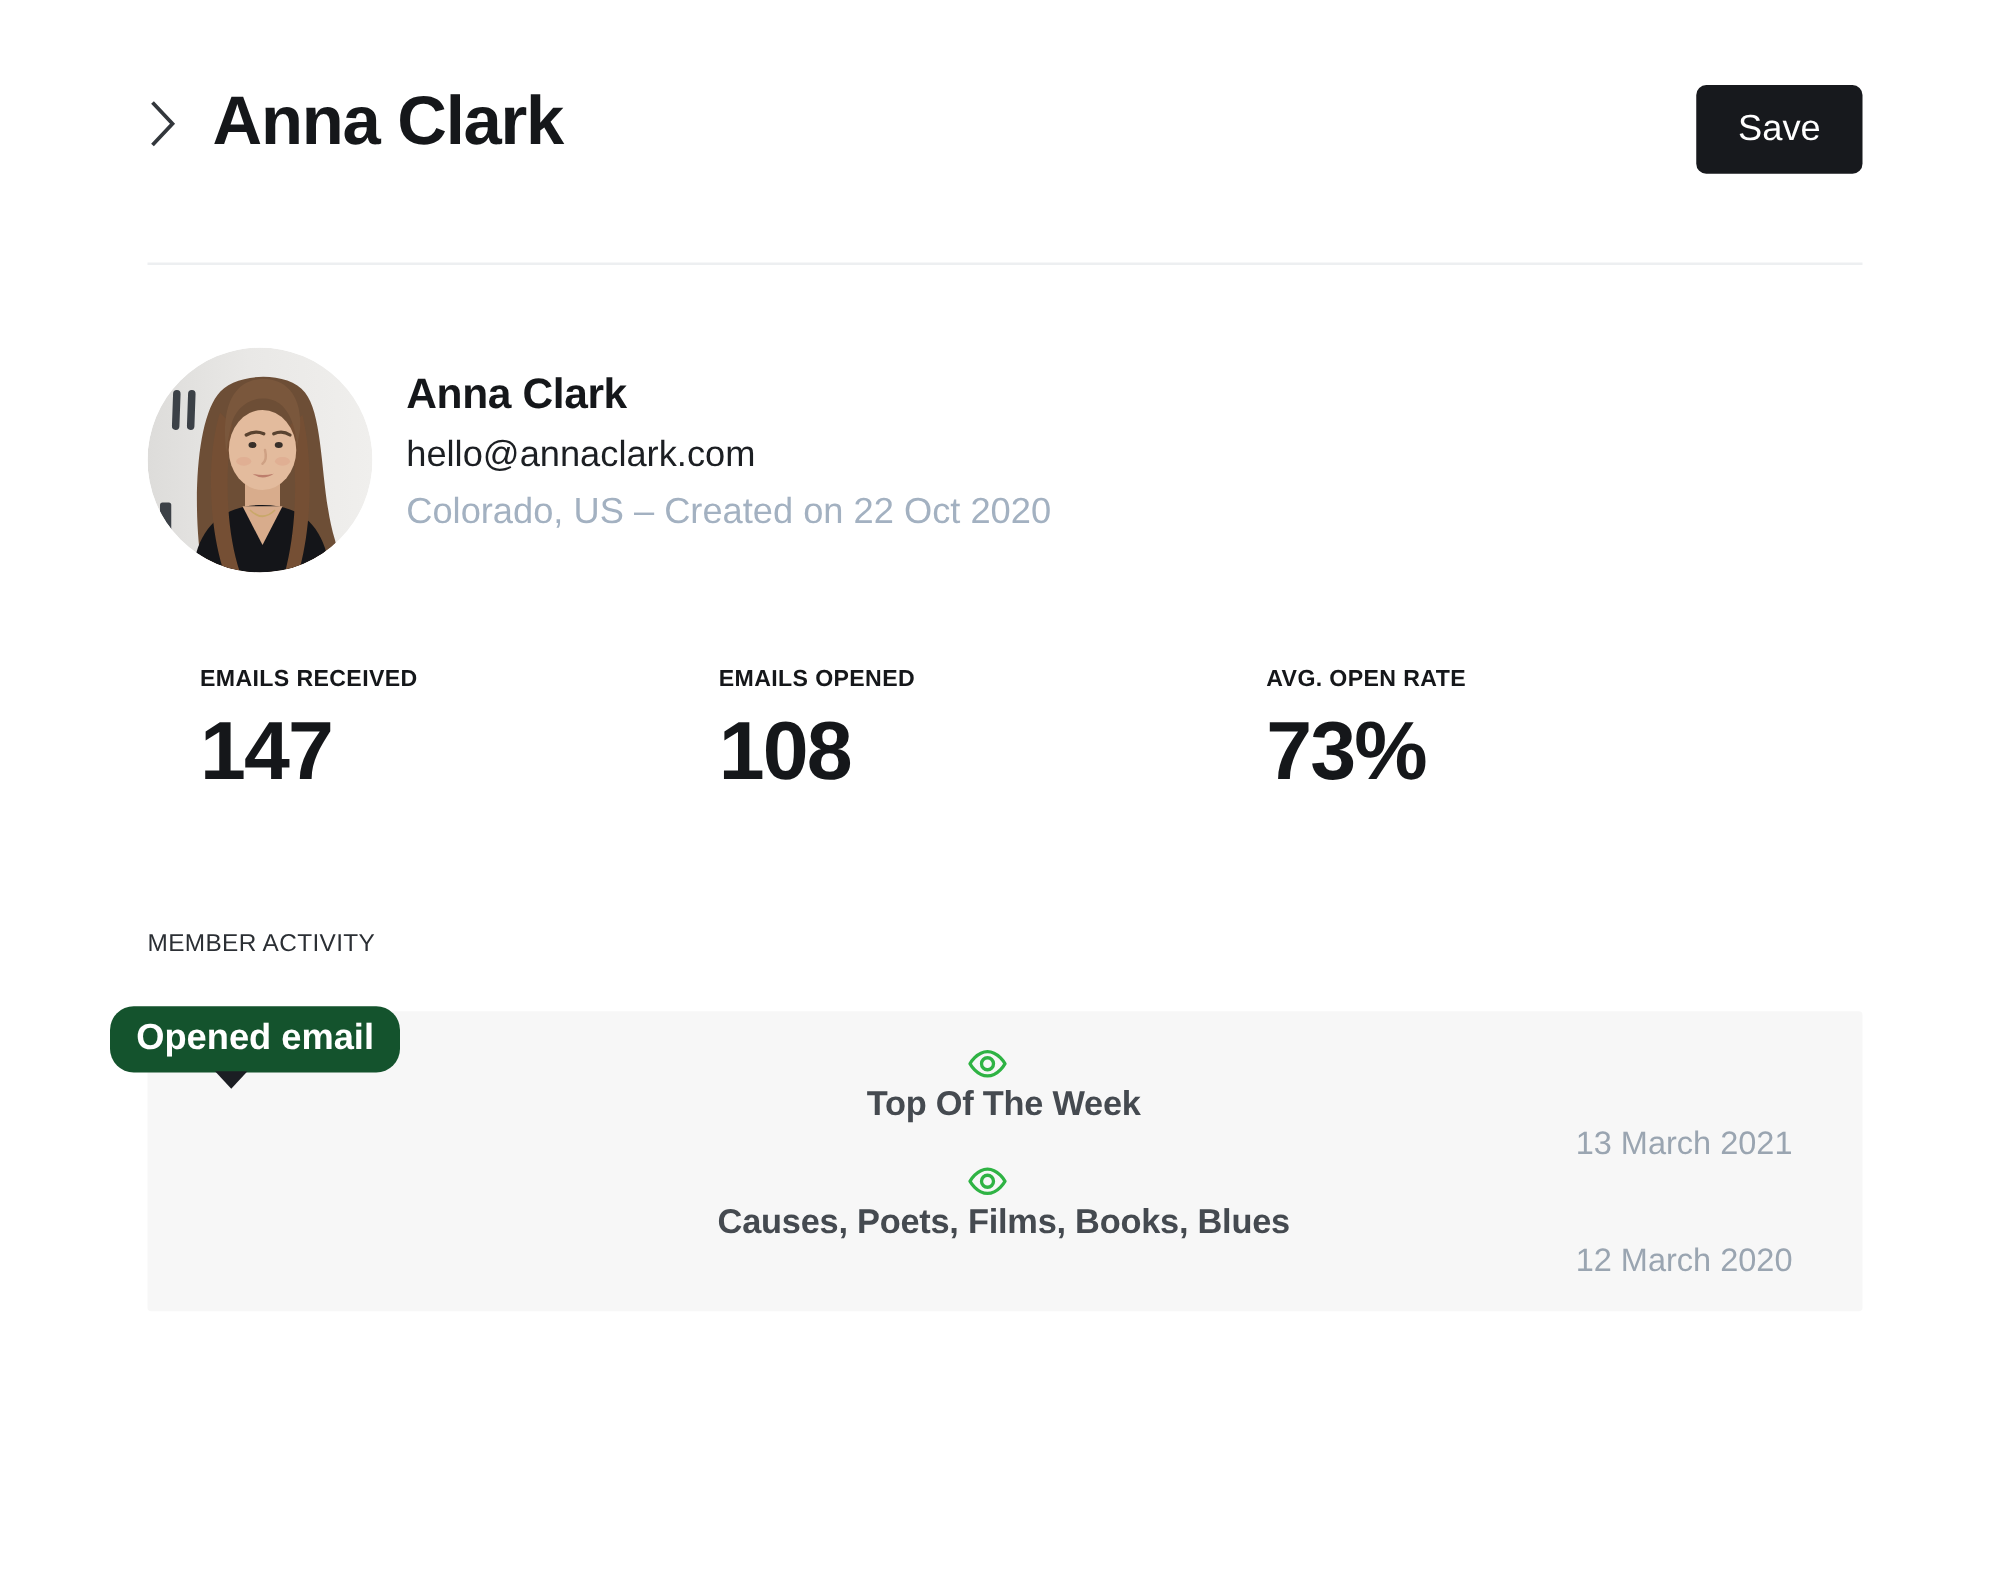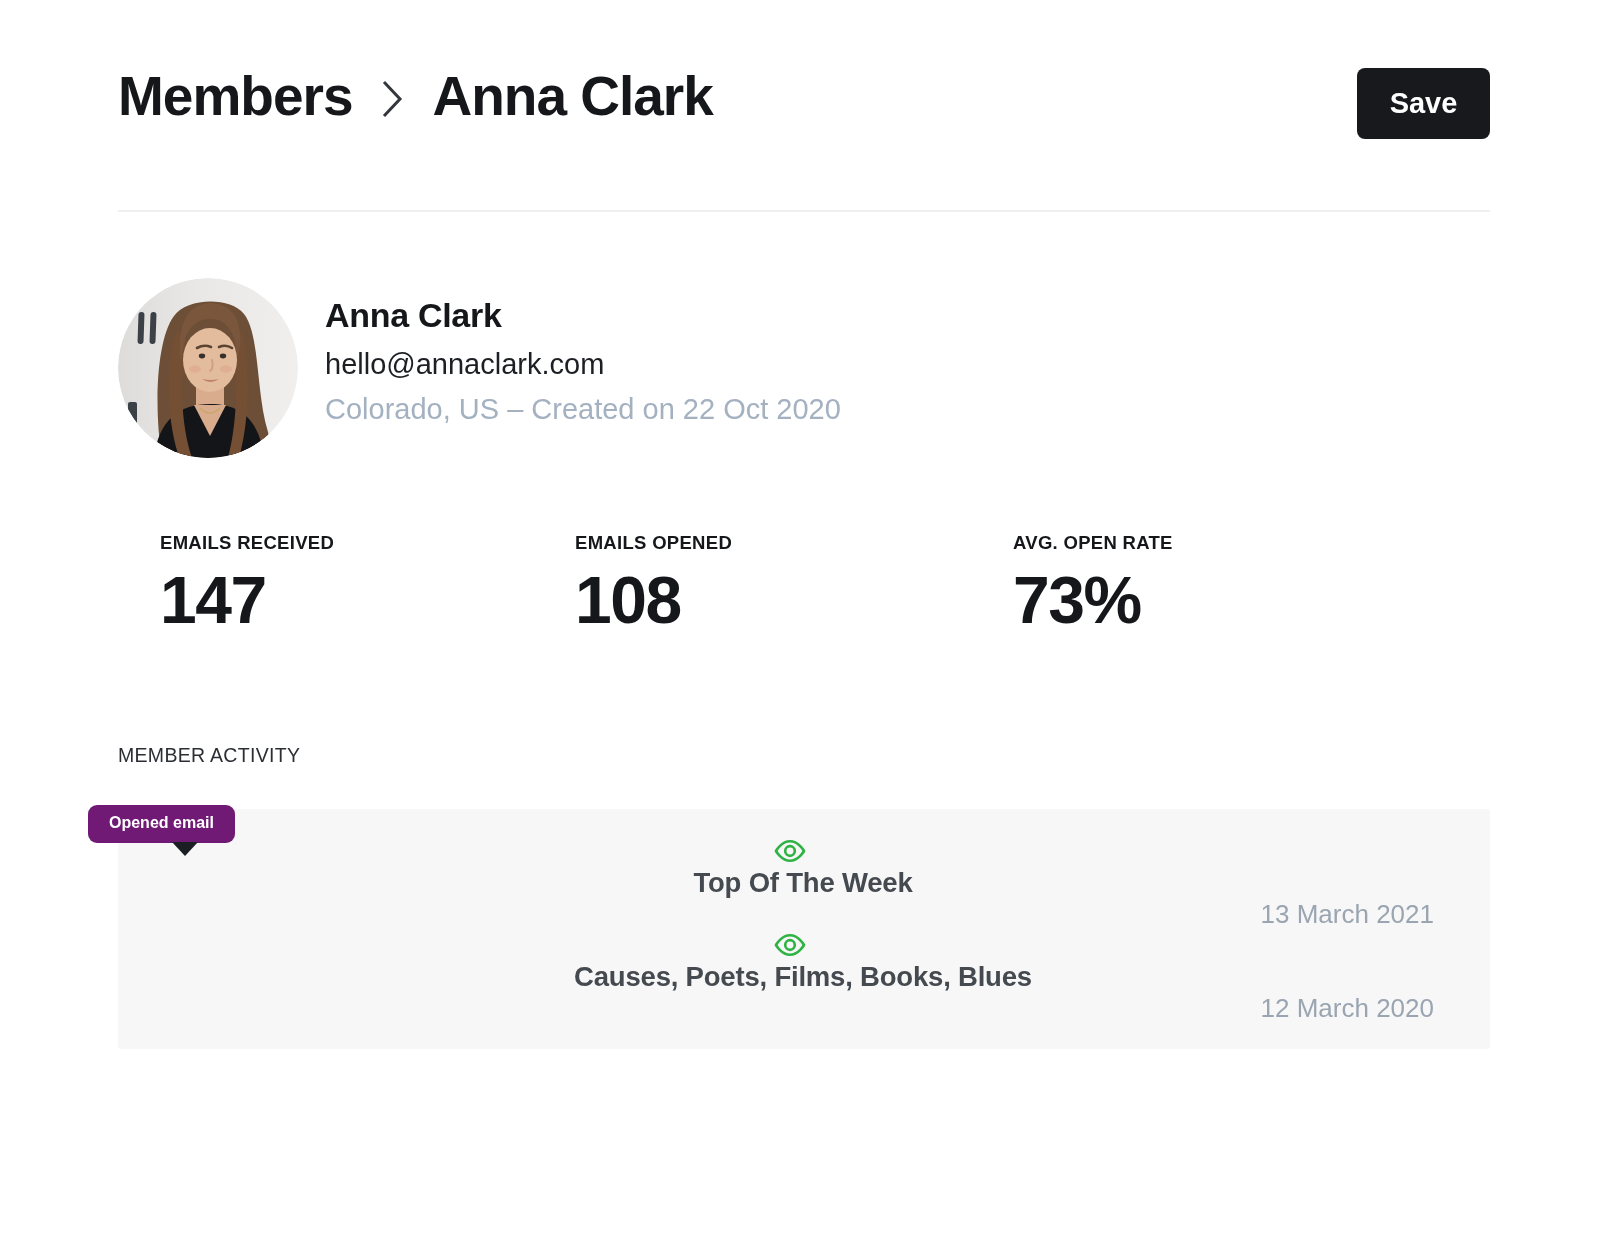--- a/index.html
+++ b/index.html
@@ -35,21 +35,21 @@
     left: 1357px;
     top: 68px;
     width: 133px;
     height: 71px;
     background: #17191d;
     border: none;
     border-radius: 8px;
     color: #ffffff;
     font-family: inherit;
     font-size: 29px;
-    font-weight: 700;
+    font-weight: 400;
     cursor: pointer;
   }
 
   .divider {
     position: absolute;
     left: 118px;
     top: 210px;
     width: 1372px;
     height: 2px;
     background: #edeff1;
@@ -123,26 +123,26 @@
     color: #2b2f34;
     white-space: nowrap;
     text-align: center;
   }
 
   .tooltip {
     position: absolute;
     left: 88px;
     top: 805px;
     z-index: 5;
-    background: #701a75;
+    background: #14532d;
     color: #fff;
-    font-size: 16px;
+    font-size: 29px;
     font-weight: 700;
     padding: 9px 21px 11px;
-    border-radius: 9px;
+    border-radius: 19px;
     white-space: nowrap;
   }
   .tooltip .caret {
     position: absolute;
     left: 84px;
     bottom: -13px;
     width: 0;
     height: 0;
     border-left: 13px solid transparent;
     border-right: 13px solid transparent;
@@ -186,21 +186,20 @@
     color: #9aa5b1;
     white-space: nowrap;
   }
 </style>
 </head>
 <body>
 
 <div class="page">
 
   <div class="breadcrumb">
-    <span class="crumb">Members</span>
     <svg width="24" height="42" viewBox="0 0 24 42" fill="none">
       <polyline points="4,4 20,21 4,38" stroke="#33373c" stroke-width="3" fill="none"></polyline>
     </svg>
     <span class="crumb">Anna Clark</span>
   </div>
 
   <button class="save-btn">Save</button>
 
   <div class="divider"></div>
 

